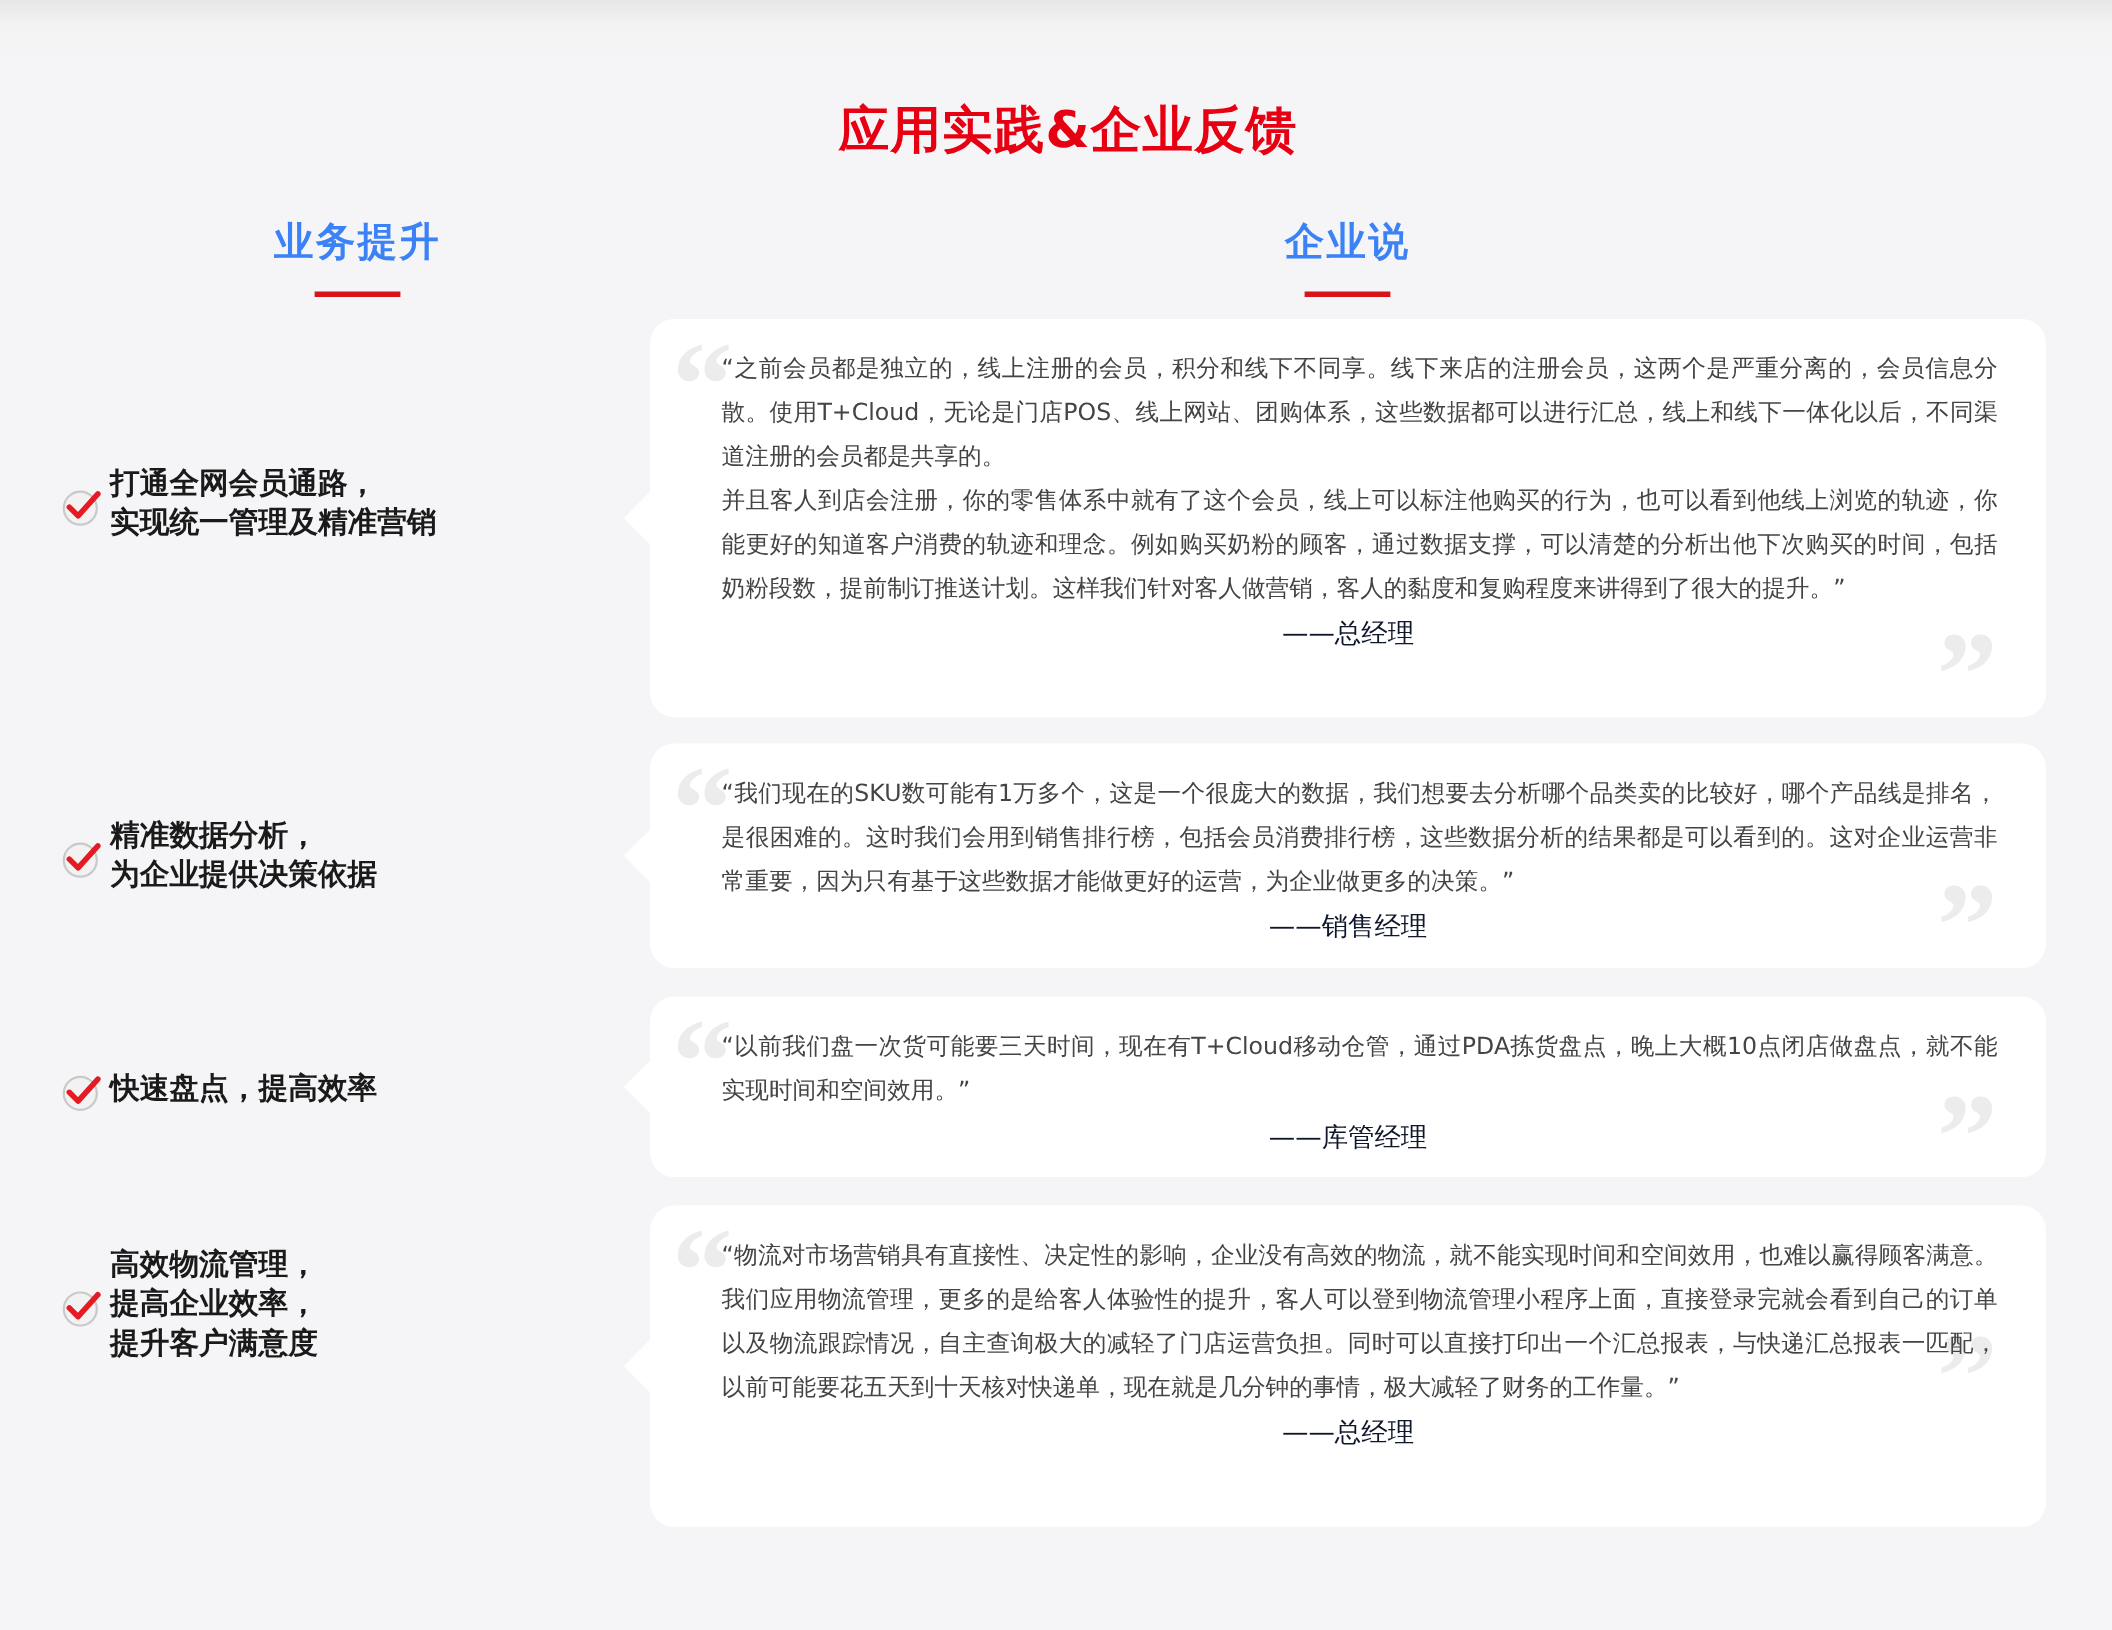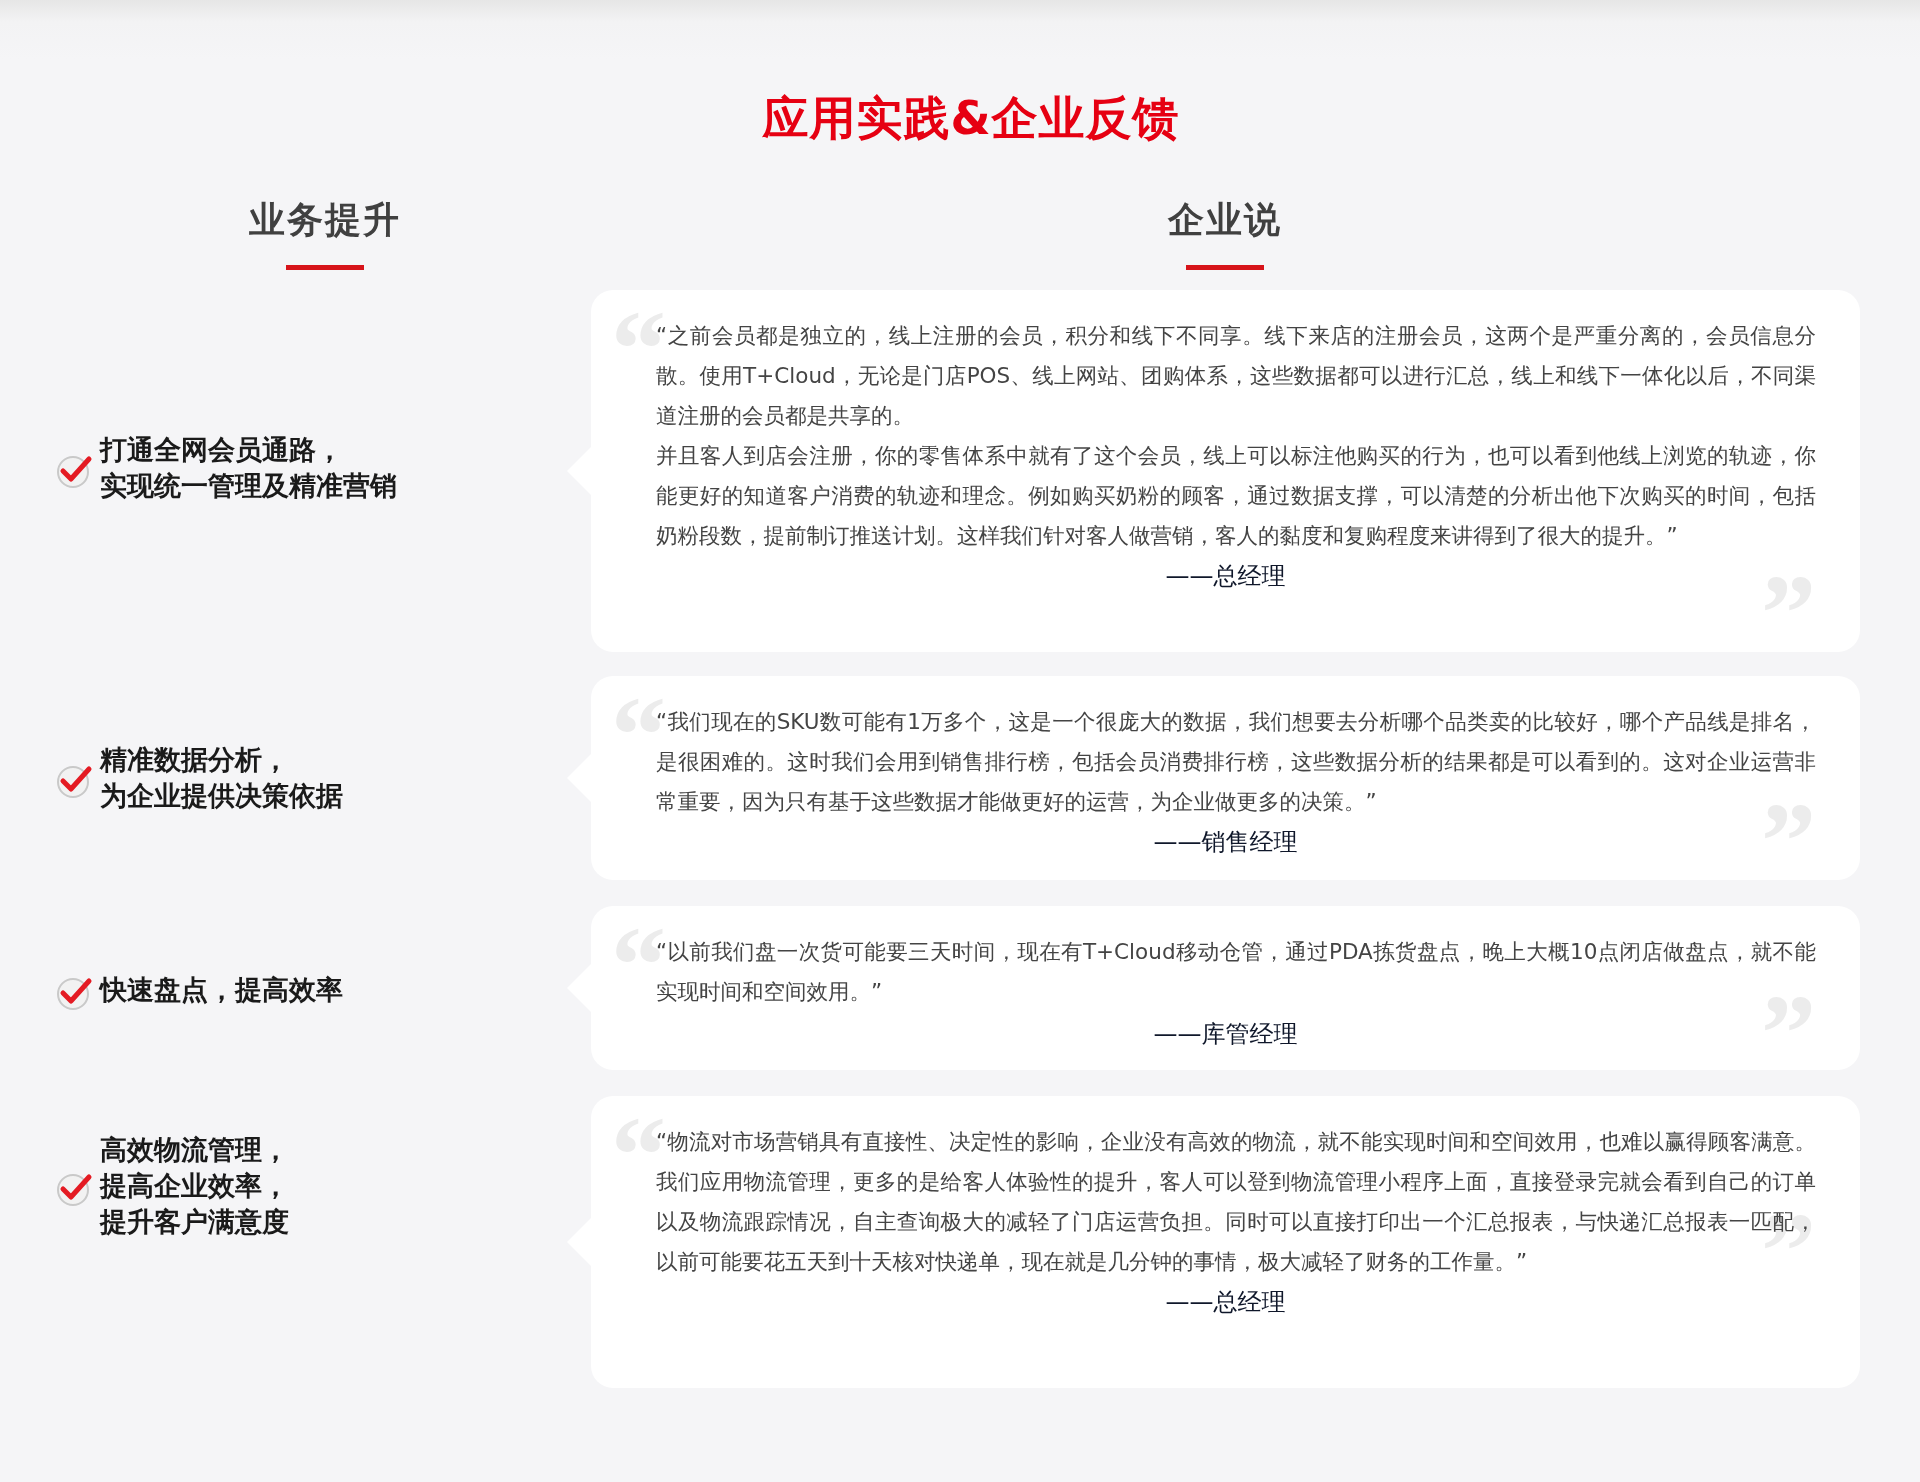--- a/index.html
+++ b/index.html
@@ -8,21 +8,21 @@
     background: linear-gradient(#e6e6e6 0px, #f3f3f4 22px, #f5f5f7 60px, #f5f5f7 100%);
     font-family: "DejaVu Sans", "Liberation Sans", sans-serif;
     color:#222;
   }
   .main-title {
     position:absolute; left:0; top:88px; width:1920px; text-align:center;
     font-size:46px; font-weight:bold; color:#e60012; letter-spacing:1px;margin-left:11px;
   }
   .col-head {
     position:absolute; top:196px; text-align:center;
-    font-size:36px; font-weight:bold; color:#404040; letter-spacing:2px;
+    font-size:36px; font-weight:bold; color:#3b82f6; letter-spacing:2px;
   }
   .col-head .bar {
     display:block; width:78px; height:5px; background:#d7141a; margin:20px auto 0;
   }
   #head-left { left:225px; width:200px; }
   #head-right { left:1125px; width:200px; }
 
   .benefit {
     position:absolute; left:56px; display:flex; align-items:center;
   }
@@ -65,21 +65,21 @@
 
 <div class="col-head" id="head-left">
   <span>业务提升</span>
   <span class="bar"></span>
 </div>
 <div class="col-head" id="head-right">
   <span>企业说</span>
   <span class="bar"></span>
 </div>
 
-<div class="benefit" style="top:432px;">
+<div class="benefit" style="top:422px;">
   <span class="check">
     <svg width="40" height="40" viewBox="0 0 40 40">
         <circle cx="17" cy="21" r="15" fill="#f2f2f2" stroke="#c9c9c9" stroke-width="2"></circle>
         <path d="M7 20 L15 28 L33 8" fill="none" stroke="#e41b23" stroke-width="5" stroke-linecap="round" stroke-linejoin="round"></path>
       </svg>
   </span>
   <span class="benefit-text">打通全网会员通路，
 实现统一管理及精准营销</span>
 </div>
 <div class="benefit" style="top:742px;">

